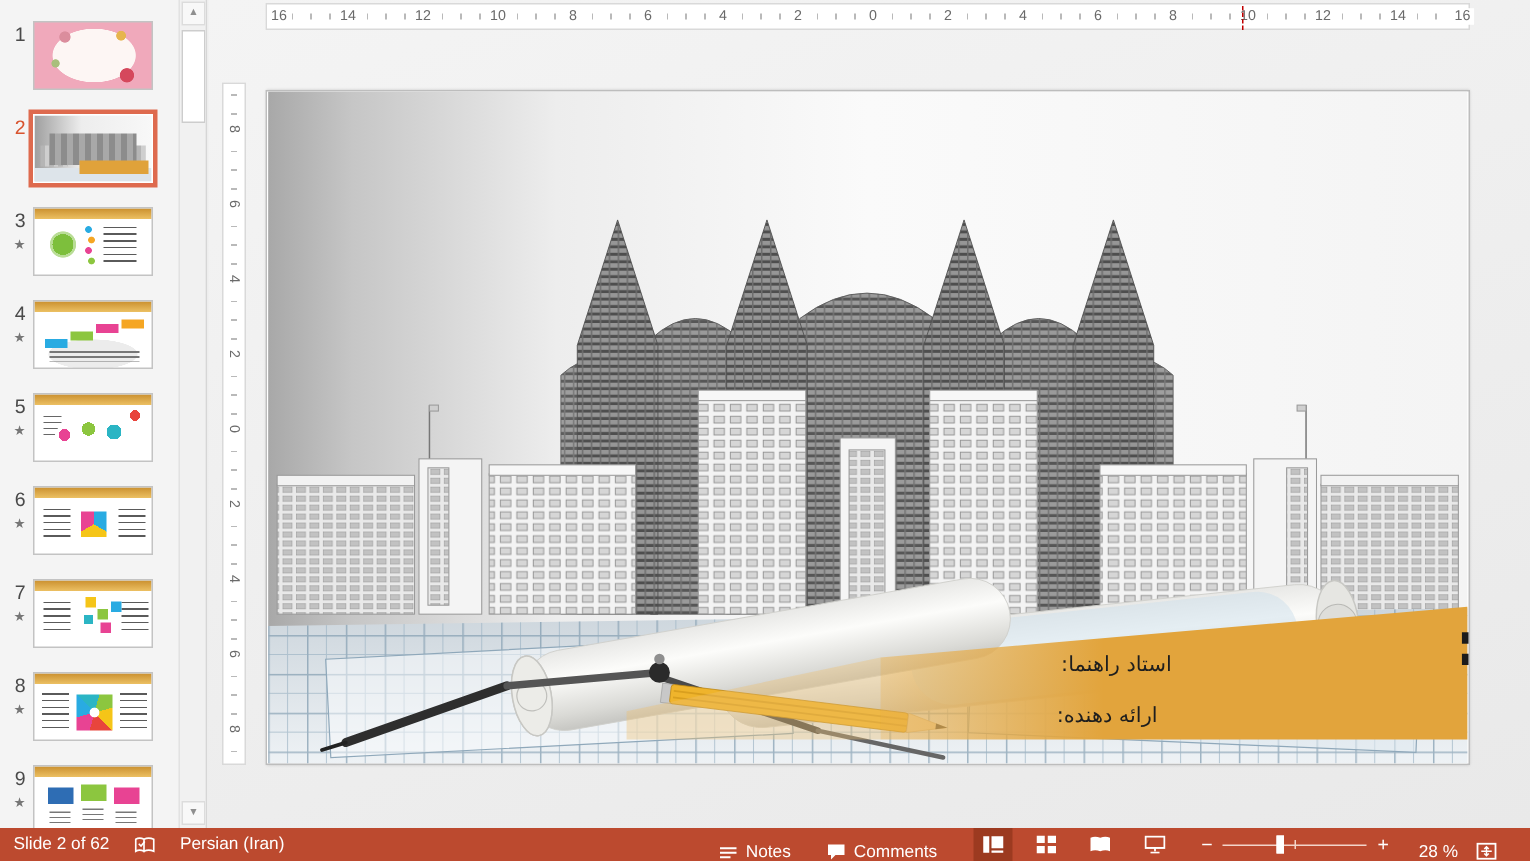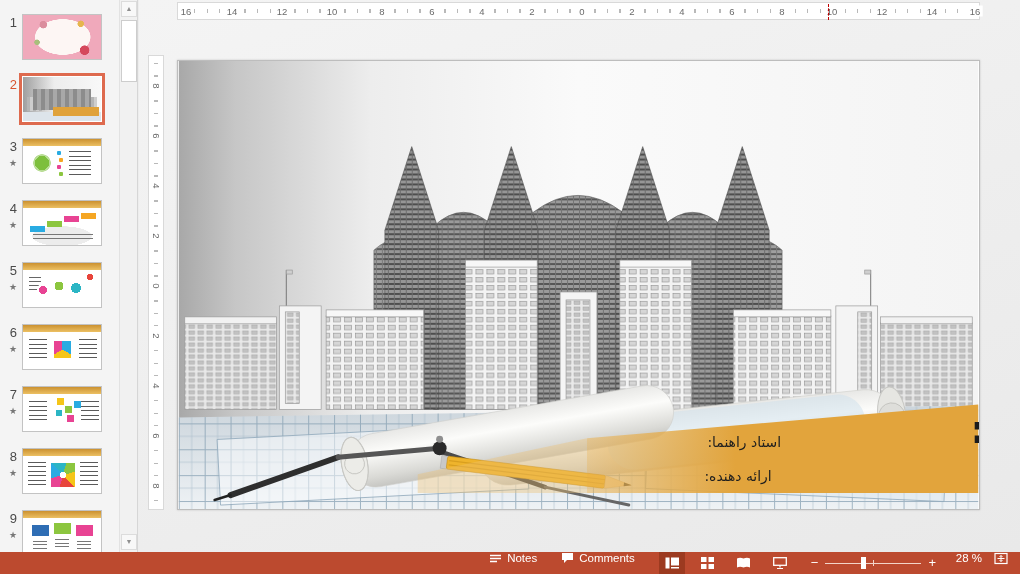--- a/index.html
+++ b/index.html
@@ -123,21 +123,21 @@
   .vlab:nth-child(5){top:230px} .vlab:nth-child(6){top:280px} .vlab:nth-child(7){top:330px} .vlab:nth-child(8){top:380px}
   .vlab:nth-child(9){top:430px}
 
   
   .slide { position:absolute; left:38px; top:60px; width:803px; height:450px; background:#fff; border:1px solid #bdbdbd; box-shadow:0 0 2px rgba(0,0,0,.18); }
   .slide svg { display:block; }
 
   
   .statusbar { position:absolute; left:0; bottom:0; width:1020px; height:22px; background:#bc4a2f; color:#fff; display:flex; align-items:center; font-size:11.5px; }
   .sb-left { display:flex; align-items:center; gap:16px; padding-left:9px; }
-  .sb-right { margin-left:auto; display:flex; align-items:flex-start; padding-right:12px; }
+  .sb-right { margin-left:auto; display:flex; align-items:flex-end; padding-right:22px; }
   .sb-item { display:flex; align-items:center; gap:5px; cursor:pointer; }
   .viewbtn { width:26px; height:22px; display:flex; align-items:center; justify-content:center; cursor:pointer; }
   .viewbtn.active { background:#9c3a20; }
   .zoomwrap { display:flex; align-items:center; gap:7px; margin-left:18px; }
   .ztrack { position:relative; width:96px; height:22px; }
   .ztrack .line { position:absolute; left:0; right:0; top:10.5px; height:1px; background:#f3d4c9; }
   .ztrack .mid { position:absolute; left:50%; top:8px; height:6px; width:1px; background:#f3d4c9; }
   .ztrack .knob { position:absolute; left:36px; top:5px; width:5px; height:12px; background:#fff; border:1px solid #fff; }
   .zminus,.zplus { font-size:13px; cursor:pointer; line-height:22px; }
   .zpct { margin-left:12px; min-width:34px; text-align:right; cursor:pointer; }
@@ -390,20 +390,30 @@
           <text x="795" y="384" text-anchor="end" font-family="DejaVu Sans" font-size="40" font-weight="bold" fill="#1b1b1b" style="direction:rtl">موضوع:</text>
           <text x="531" y="388" text-anchor="end" font-family="DejaVu Sans" font-size="14" fill="#1e1e1e" style="direction:rtl">استاد راهنما:</text>
           <text x="528" y="422" text-anchor="end" font-family="DejaVu Sans" font-size="14" fill="#1e1e1e" style="direction:rtl">ارائه دهنده:</text>
         </g>
       </svg>
     </div>
 
   </div>
 
   <div class="statusbar">
+    <div class="sb-left">
+      <span>Slide 2 of 62</span>
+      <span style="display:flex">
+        <svg width="15" height="13" viewBox="0 0 15 13">
+            <path d="M1.5,2.5 Q4,1 7,2.5 V10.5 Q4,9 1.5,10.5 Z M7,2.5 Q10,1 13.5,2.5 V10.5 Q10,9 7,10.5 Z" fill="none" stroke="#fff" stroke-width="1.1"></path>
+            <path d="M3.5,5.5 l1.5,1.5 2.5,-3" fill="none" stroke="#fff" stroke-width="1.1"></path>
+          </svg>
+      </span>
+      <span>Persian (Iran)</span>
+    </div>
     <div class="sb-right">
       <span class="sb-item">
         <svg width="13" height="11" viewBox="0 0 13 11">
             <path d="M1,2.5 h11 M1,5.5 h11 M1,8.5 h7" stroke="#fff" stroke-width="1.4" fill="none"></path>
           </svg>
         <span>Notes</span>
       </span>
       <span class="gap24"></span>
       <span class="sb-item">
         <svg width="13" height="12" viewBox="0 0 13 12">

